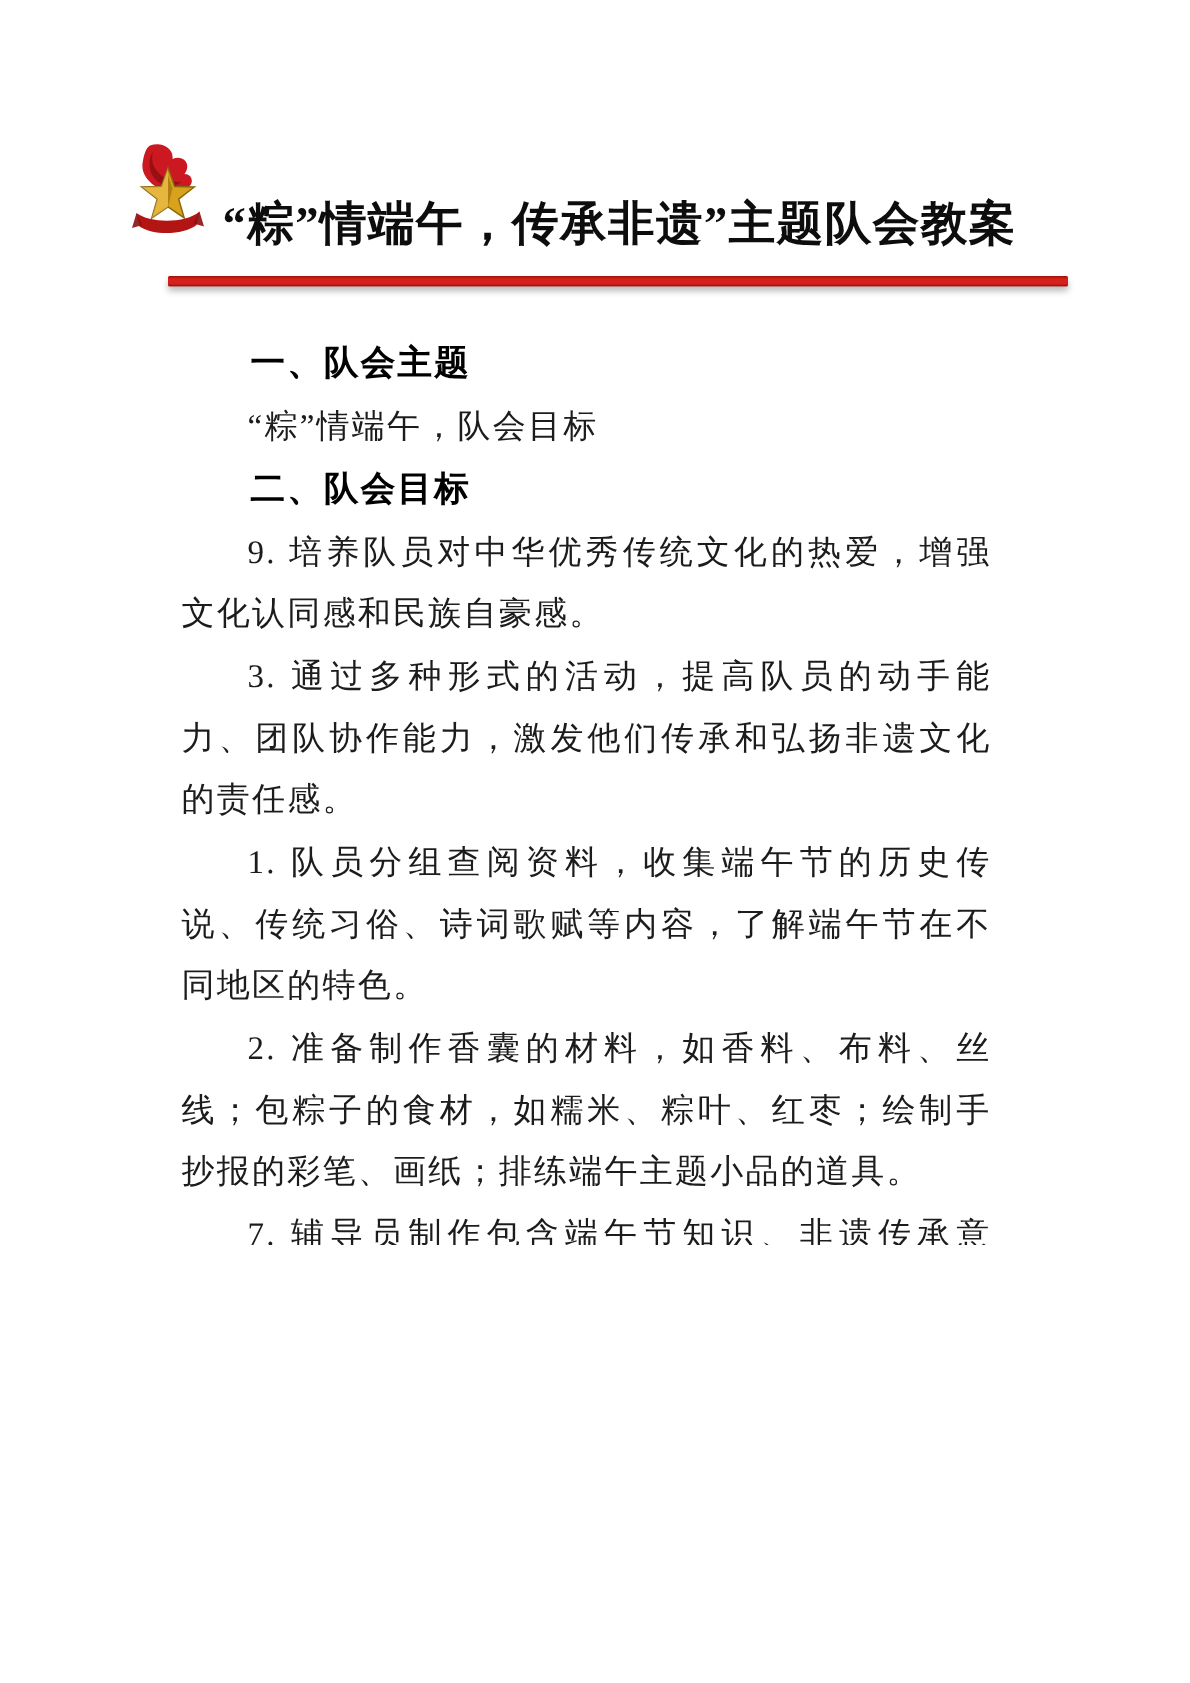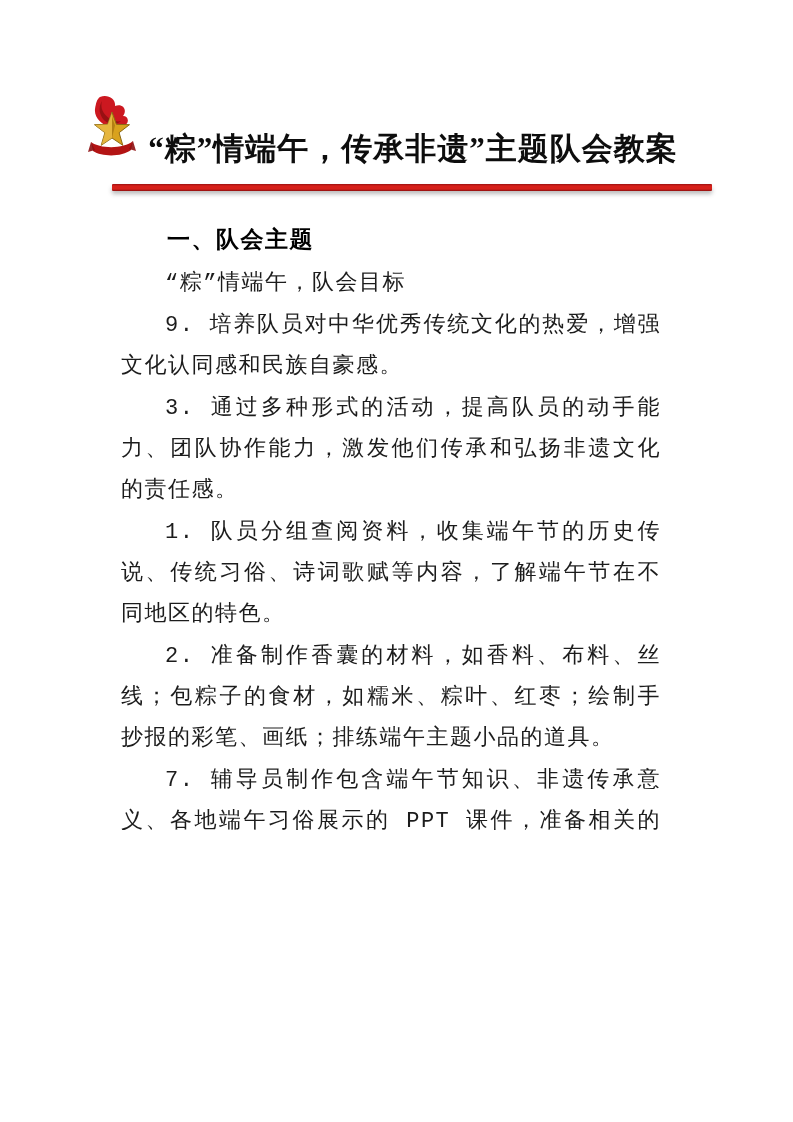--- a/index.html
+++ b/index.html
@@ -52,21 +52,20 @@
     width: 556px;
   }
   .doc-body p {
     margin: 0 16px 1px 0;
     font-size: 22px;
     line-height: 41px;
     letter-spacing: 1.5px;
     text-align: justify;
     text-indent: 2em;
     color: #1c1c1c;
-    font-family: Liberation Mono, monospace;
   }
   .doc-body p.heading {
     font-weight: 700;
     font-size: 23px;
     color: #000000;
   }
 </style>
 </head>
 <body>
 
@@ -85,20 +84,21 @@
     <path d="M5,46 L2,56 L9,54 Z M47,45 L50,55 L43,53 Z" opacity="0.9" fill="#8e0f12"></path>
   </svg>
 
   <div class="header-title">“粽”情端午，传承非遗”主题队会教案</div>
 
   <div class="divider"></div>
 
   <div class="doc-body">
       <p class="heading">一、队会主题</p>
       <p class="paragraph">“粽”情端午，队会目标</p>
+      <p class="heading">二、队会目标</p>
       <p class="paragraph">9. 培养队员对中华优秀传统文化的热爱，增强文化认同感和民族自豪感。</p>
       <p class="paragraph">3. 通过多种形式的活动，提高队员的动手能力、团队协作能力，激发他们传承和弘扬非遗文化的责任感。</p>
       <p class="paragraph">1. 队员分组查阅资料，收集端午节的历史传说、传统习俗、诗词歌赋等内容，了解端午节在不同地区的特色。</p>
       <p class="paragraph">2. 准备制作香囊的材料，如香料、布料、丝线；包粽子的食材，如糯米、粽叶、红枣；绘制手抄报的彩笔、画纸；排练端午主题小品的道具。</p>
       <p class="paragraph">7. 辅导员制作包含端午节知识、非遗传承意义、各地端午习俗展示的 PPT 课件，准备相关的视频资料。</p>
       <p class="heading">四、队仪式</p>
     </div>
 
 </div>
 

